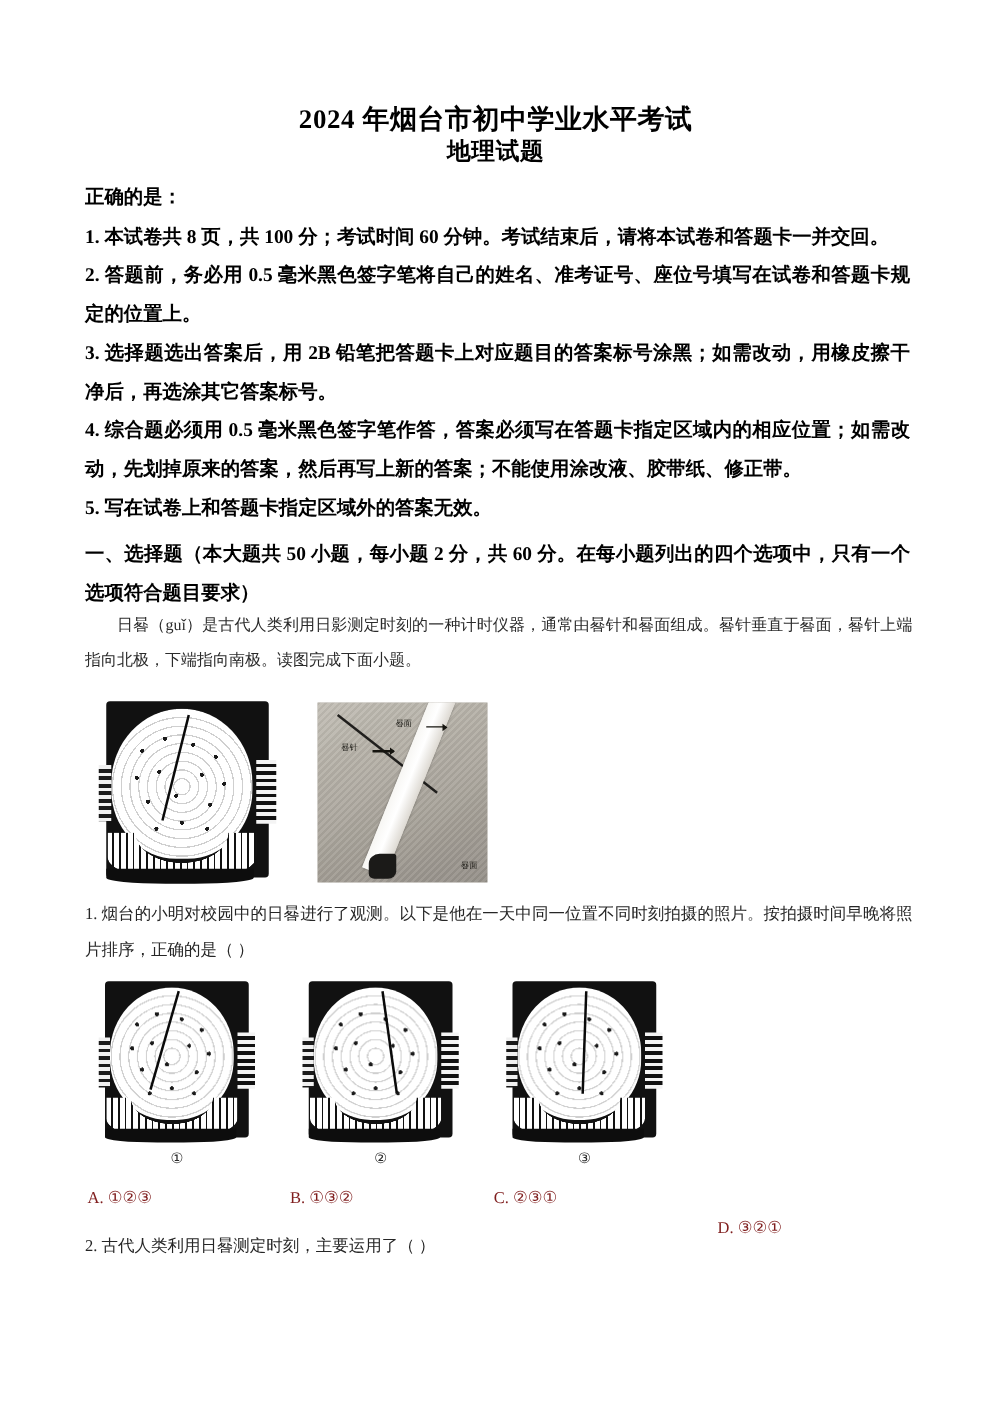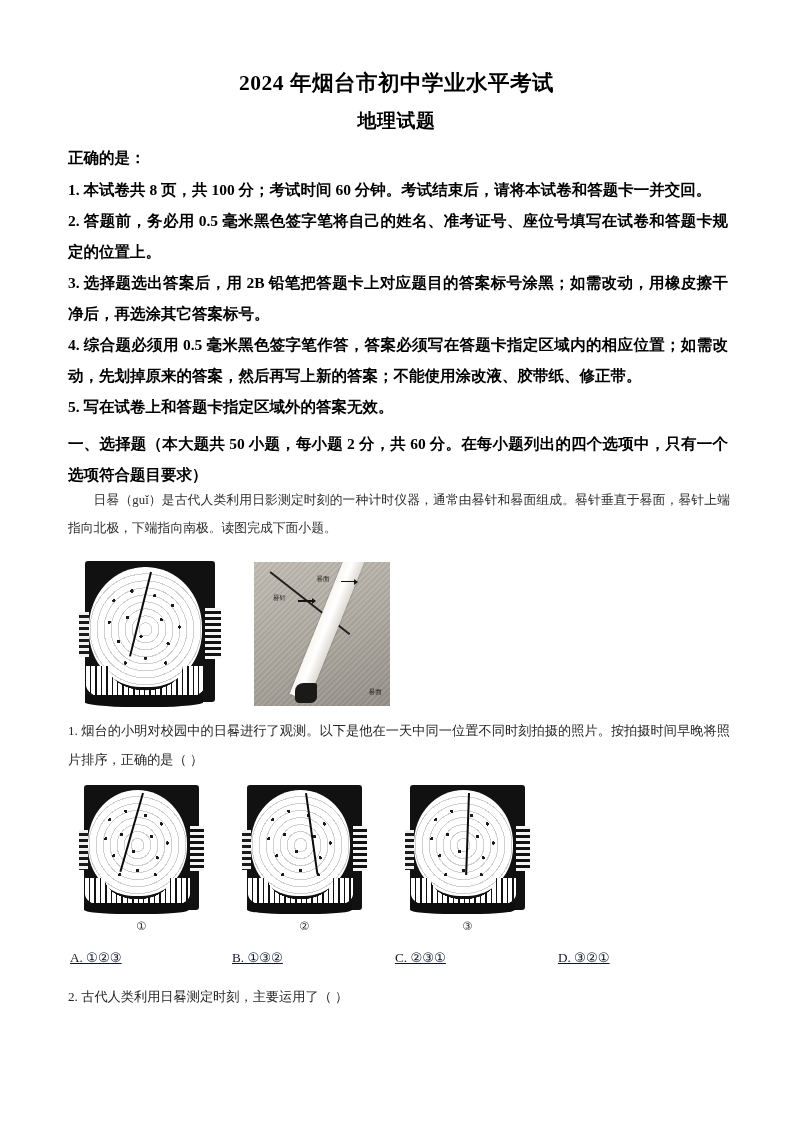--- a/index.html
+++ b/index.html
@@ -24,21 +24,21 @@
   
   .doc-title {
     position: absolute;
     left: 0;
     width: 793px;
     text-align: center;
     font-weight: bold;
     letter-spacing: 0.5px;
   }
   #title-main {
-    top: 68px;
+    top: 80px;
     font-size: 21.5px;
   }
   #title-sub {
     top: 108px;
     font-size: 19px;
   }
 
   
   .notice-wrap {
     position: absolute;
@@ -286,23 +286,22 @@
     text-align: center;
     font-size: 11.5px;
     color: #2a2a2a;
   }
 
   
   .opt {
     position: absolute;
     top: 950px;
     font-size: 13.2px;
-    color: #0f172a;
+    color: #7f1d1d;
     white-space: nowrap;
-    text-decoration: underline;
   }
 
   
   .footer {
     position: absolute;
     left: 0;
     top: 1075px;
     width: 793px;
     text-align: center;
     font-size: 13px;
@@ -399,18 +398,18 @@
         <div class="base"></div>
       </div>
       <div class="caption">③</div>
     </div>
 
   </div>
 
   <div class="opt" style="left:70px;">A. ①②③</div>
   <div class="opt" style="left:232px;">B. ①③②</div>
   <div class="opt" style="left:395px;">C. ②③①</div>
-  <div class="opt" style="left:558px;">D. ③②①</div>
+  <div class="opt" style="left:574px;margin-top:24px;">D. ③②①</div>
 
   <div class="qtext" id="q2-text">2. 古代人类利用日晷测定时刻，主要运用了（      ）</div>
 
 
 </div>
 
 </body></html>

